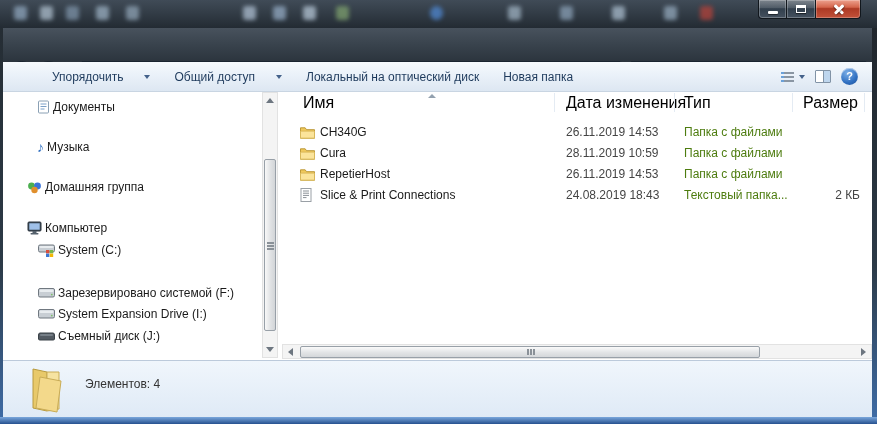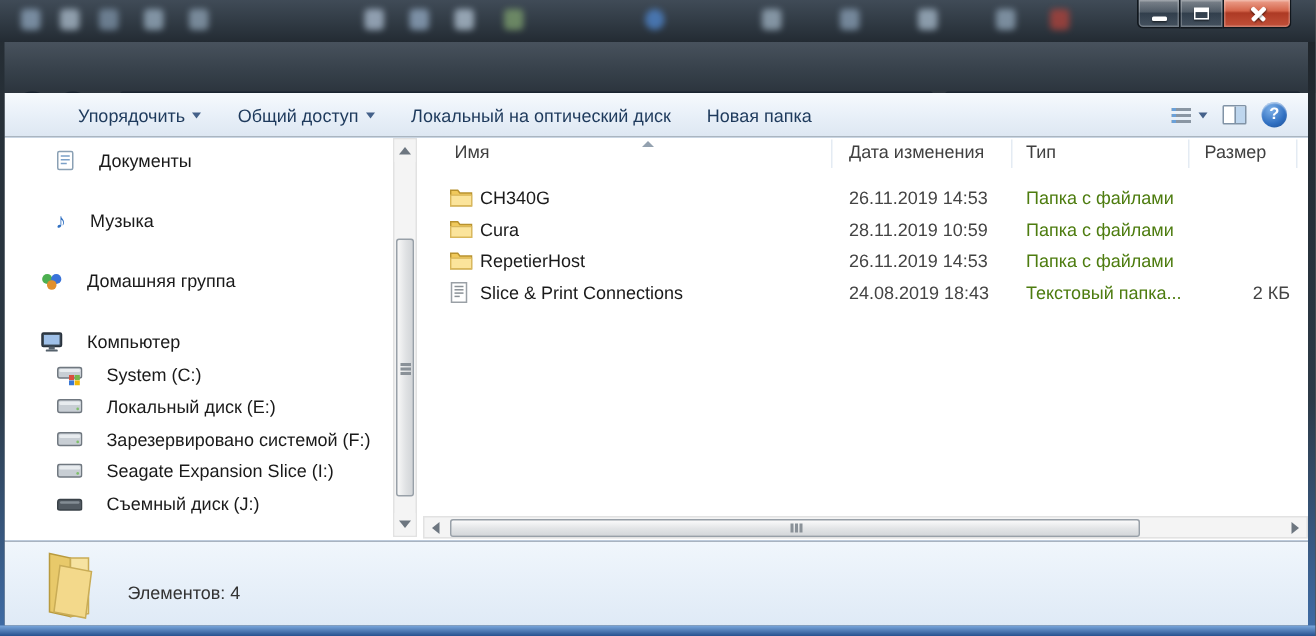--- a/index.html
+++ b/index.html
@@ -77,42 +77,42 @@
             font-family:"Liberation Sans", sans-serif; font-size:12px; padding:0 6px;
             color:#333; }
   .searchbox input::placeholder { color:#8a9299; font-style:italic; opacity:1; }
   .search-mag { margin-right:7px; display:flex; }
 
   
   .toolbar { position:absolute; left:3px; top:62px; width:869px; height:30px;
             background:linear-gradient(#f6fafd,#eaf1f9 45%,#dde7f2);
             border-bottom:1px solid #c9d5e2; display:flex; align-items:center; }
   .tb-item { font-size:12px; color:#1e3a5c; padding:5px 9px; margin-left:6px;
-            border-radius:3px; display:flex; align-items:center; gap:5px; cursor:default; }
+            border-radius:3px; display:flex; align-items:center; gap:21px; cursor:default; }
   .tb-item:first-child { margin-left:40px; }
   .tb-dd { width:0; height:0; border-left:3.5px solid transparent;
             border-right:3.5px solid transparent; border-top:4px solid #44618a; }
   .tb-right { margin-left:auto; display:flex; align-items:center; gap:10px; margin-right:14px; }
   .views-icon { display:flex; flex-direction:column; gap:2px; }
   .views-icon span { display:block; width:13px; height:2px; background:#8a96a3;
             box-shadow:inset 3px 0 0 #6aa0d8; }
   .preview-icon { width:16px; height:13px; border:1px solid #8193a6; background:#fff;
             position:relative; border-radius:1px; }
   .preview-icon::after { content:""; position:absolute; right:0; top:0; width:6px;
             height:100%; background:#bed6ee; border-left:1px solid #8193a6; }
   .help-icon { width:17px; height:17px; border-radius:50%;
             background:radial-gradient(circle at 38% 30%, #7db0e8, #2f6fc1 60%, #1d4c90);
             color:#fff; font-size:11px; font-weight:bold; text-align:center;
             line-height:17px; box-shadow:inset 0 1px 1px rgba(255,255,255,.6); }
 
   
   .main { position:absolute; left:3px; top:92px; width:869px; height:268px; background:#fff; }
 
   
-  .side-item { position:absolute; height:20px; display:flex; align-items:center; gap:16px;
+  .side-item { position:absolute; height:20px; display:flex; align-items:center; gap:3px;
             font-size:12px; color:#1a1a1a; white-space:nowrap; }
   .vscroll { position:absolute; left:259px; top:0; width:16px; height:266px;
             background:#f4f4f4; border:1px solid #e2e2e2; }
   .scroll-btn { position:absolute; left:0; width:14px; height:15px; background:#f4f4f4;
             display:flex; align-items:center; justify-content:center; }
   .tri-up { width:0;height:0;border-left:4px solid transparent;border-right:4px solid transparent;
             border-bottom:5px solid #6d7680; }
   .tri-down { width:0;height:0;border-left:4px solid transparent;border-right:4px solid transparent;
             border-top:5px solid #6d7680; }
   .tri-left { width:0;height:0;border-top:4px solid transparent;border-bottom:4px solid transparent;
@@ -120,21 +120,21 @@
   .tri-right { width:0;height:0;border-top:4px solid transparent;border-bottom:4px solid transparent;
             border-left:5px solid #6d7680; }
   .vthumb { position:absolute; left:1px; top:66px; width:12px; height:172px;
             border:1px solid #98a0a8; border-radius:2px;
             background:linear-gradient(90deg,#f8f8f8,#e0e2e4 55%,#d2d5d8); }
   .vthumb::after { content:""; position:absolute; left:2px; top:50%; width:7px; height:1.5px;
             background:#8a9198; box-shadow:0 3px 0 #8a9198, 0 -3px 0 #8a9198; }
 
   
   .filelist { position:absolute; left:277px; top:0; width:592px; height:266px; }
-  .col-hdr { position:absolute; top:2px; font-size:12px; color:#404040; }
+  .col-hdr { position:absolute; top:2px; font-size:16px; color:#000000; }
   .hdr-sep { position:absolute; top:1px; width:1px; height:19px; background:#e4ebf3; }
   .sort-glyph { position:absolute; left:148px; top:2px; width:0; height:0;
             border-left:4px solid transparent; border-right:4px solid transparent;
             border-bottom:4px solid #93a1af; }
   .frow { position:absolute; left:0; width:100%; height:21px; }
   .frow .ficon { position:absolute; left:20px; top:3px; }
   .fname { position:absolute; left:40px; top:3px; font-size:12px; color:#1a1a1a; }
   .fdate { position:absolute; left:286px; top:3px; font-size:12px; color:#444; }
   .ftype { position:absolute; left:404px; top:3px; font-size:12px; color:#4d7c0f; }
   .fsize { position:absolute; left:498px; top:3px; width:82px; text-align:right;
@@ -147,21 +147,21 @@
   .hthumb { position:relative; margin-left:2px; width:460px; height:12px;
             border:1px solid #98a0a8; border-radius:2px;
             background:linear-gradient(#fafafa,#e2e4e6 55%,#d4d7da); }
   .hthumb::after { content:""; position:absolute; top:2.5px; left:50%; width:1.5px; height:6px;
             background:#8a9198; box-shadow:3px 0 0 #8a9198, -3px 0 0 #8a9198; }
   .hs-spacer { flex:1; }
 
   
   .details { position:absolute; left:3px; top:360px; width:869px; height:57px;
             background:linear-gradient(#f0f6fc,#dfeaf6); border-top:1px solid #bccadb; }
-  .details-text { position:absolute; left:82px; top:16px; font-size:12px; color:#333;margin-top:11px; }
+  .details-text { position:absolute; left:82px; top:16px; font-size:12px; color:#333; }
   .bigfolder { position:absolute; left:24px; top:6px; }
 
   .note-glyph { color:#2f6fc1; font-size:14px; line-height:12px; }
 </style>
 </head>
 <body>
 
 <div class="app">
 
   <div class="titlebar">
@@ -311,43 +311,35 @@
       <svg width="17" height="13" viewBox="0 0 17 13">
         <rect x=".5" y="1" width="16" height="7" rx="1.5" fill="#c8ced4" stroke="#707880"></rect>
         <rect x="1.5" y="2" width="14" height="2" rx="1" fill="#e8ecef"></rect>
         <rect x="8" y="6" width="3.4" height="3.4" fill="#d94f3d"></rect>
           <rect x="11.8" y="6" width="3.4" height="3.4" fill="#74b74a"></rect>
         <rect x="8" y="9.6" width="3.4" height="3.4" fill="#3a77d4"></rect>
           <rect x="11.8" y="9.6" width="3.4" height="3.4" fill="#f2b705"></rect>
       </svg>
       <span>System (C:)</span>
     </div>
-    <div class="side-item" style="left:35px;top:169px">
-      <svg width="17" height="10" viewBox="0 0 17 10">
-        <rect x=".5" y=".5" width="16" height="8.5" rx="1.5" fill="#c8ced4" stroke="#707880"></rect>
-        <rect x="1.5" y="1.6" width="14" height="2.4" rx="1" fill="#e8ecef"></rect>
-        <circle cx="13.8" cy="6.6" r=".9" fill="#7fbf6a"></circle>
-      </svg>
-      <span>Локальный диск (E:)</span>
-    </div>
     <div class="side-item" style="left:35px;top:191px">
       <svg width="17" height="10" viewBox="0 0 17 10">
         <rect x=".5" y=".5" width="16" height="8.5" rx="1.5" fill="#c8ced4" stroke="#707880"></rect>
         <rect x="1.5" y="1.6" width="14" height="2.4" rx="1" fill="#e8ecef"></rect>
         <circle cx="13.8" cy="6.6" r=".9" fill="#7fbf6a"></circle>
       </svg>
       <span>Зарезервировано системой (F:)</span>
     </div>
     <div class="side-item" style="left:35px;top:212px">
       <svg width="17" height="10" viewBox="0 0 17 10">
         <rect x=".5" y=".5" width="16" height="8.5" rx="1.5" fill="#c8ced4" stroke="#707880"></rect>
         <rect x="1.5" y="1.6" width="14" height="2.4" rx="1" fill="#e8ecef"></rect>
         <circle cx="13.8" cy="6.6" r=".9" fill="#7fbf6a"></circle>
       </svg>
-      <span>Seagate Expansion Slice (I:)</span>
+      <span>System Expansion Drive (I:)</span>
     </div>
     <div class="side-item" style="left:35px;top:234px">
       <svg width="17" height="9" viewBox="0 0 17 9">
         <path d="M2 1 L15 1 Q16.5 1 16.5 3 L16.5 7 Q16.5 8 15 8 L2 8 Q.5 8 .5 7 L.5 3 Q.5 1 2 1 Z" fill="#525a62" stroke="#3a4248"></path>
         <rect x="2" y="2.2" width="13" height="1.6" rx=".8" fill="#838c94"></rect>
       </svg>
       <span>Съемный диск (J:)</span>
     </div>
 
     <div class="vscroll">

